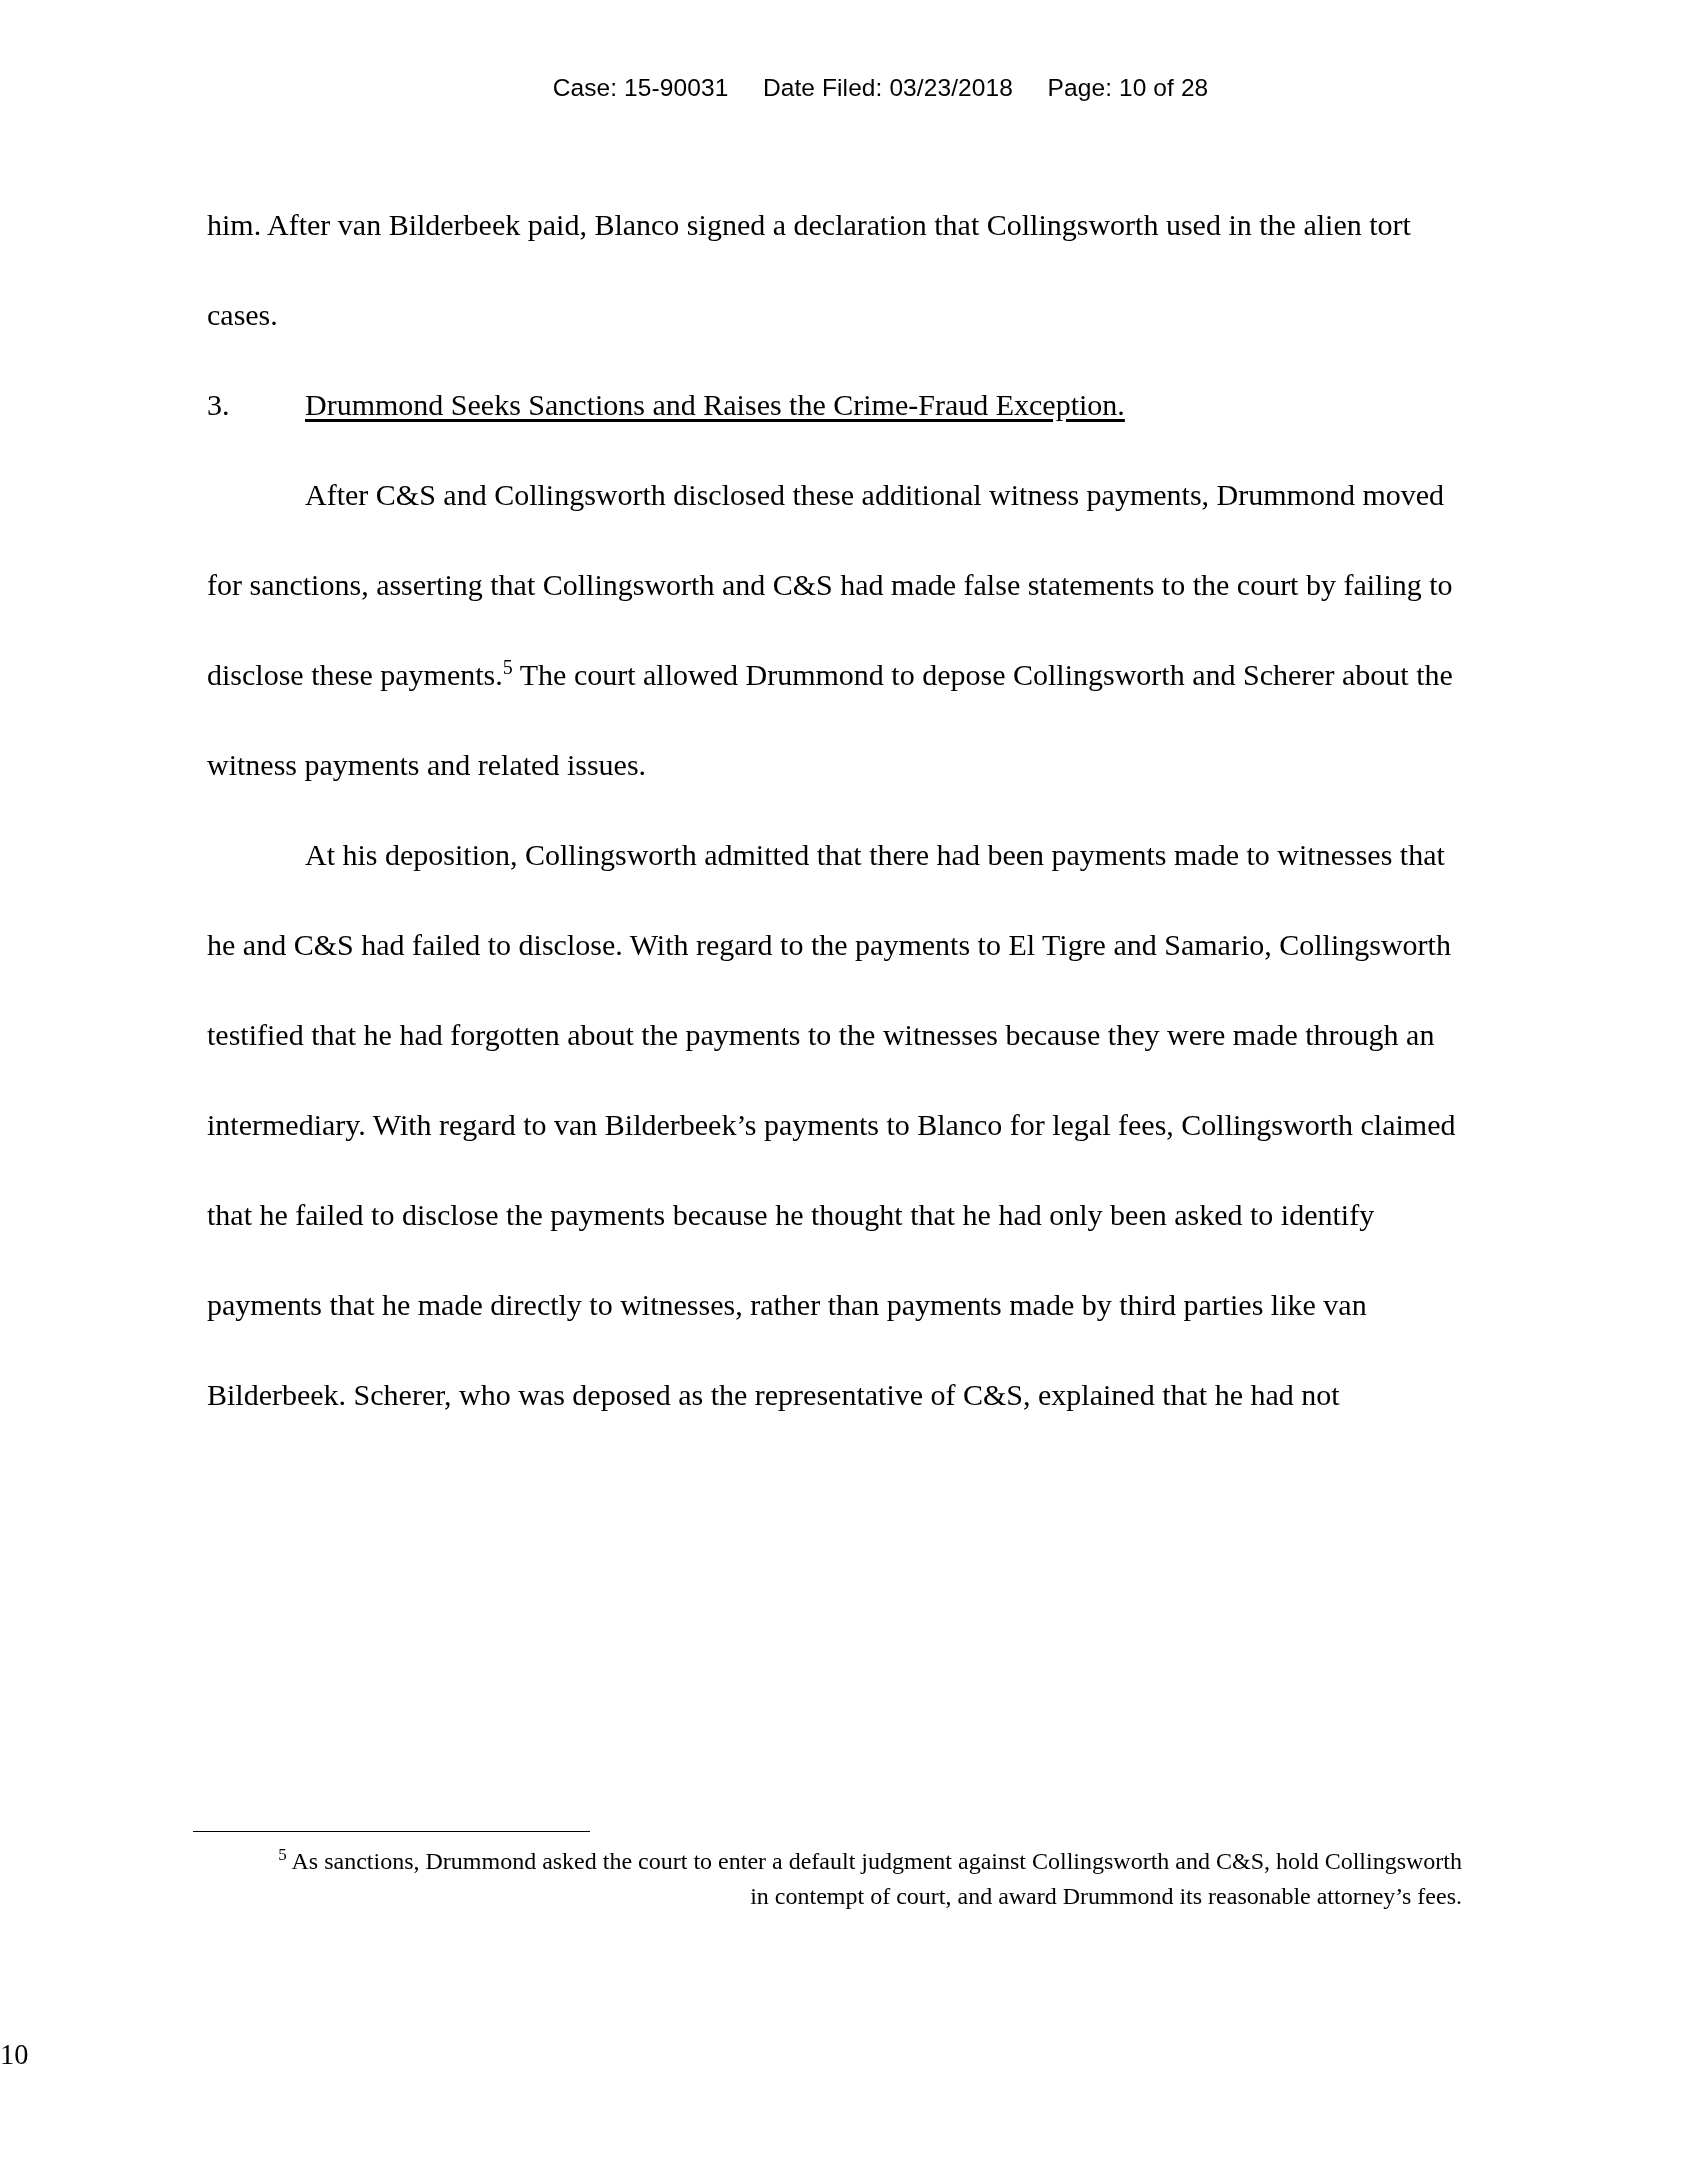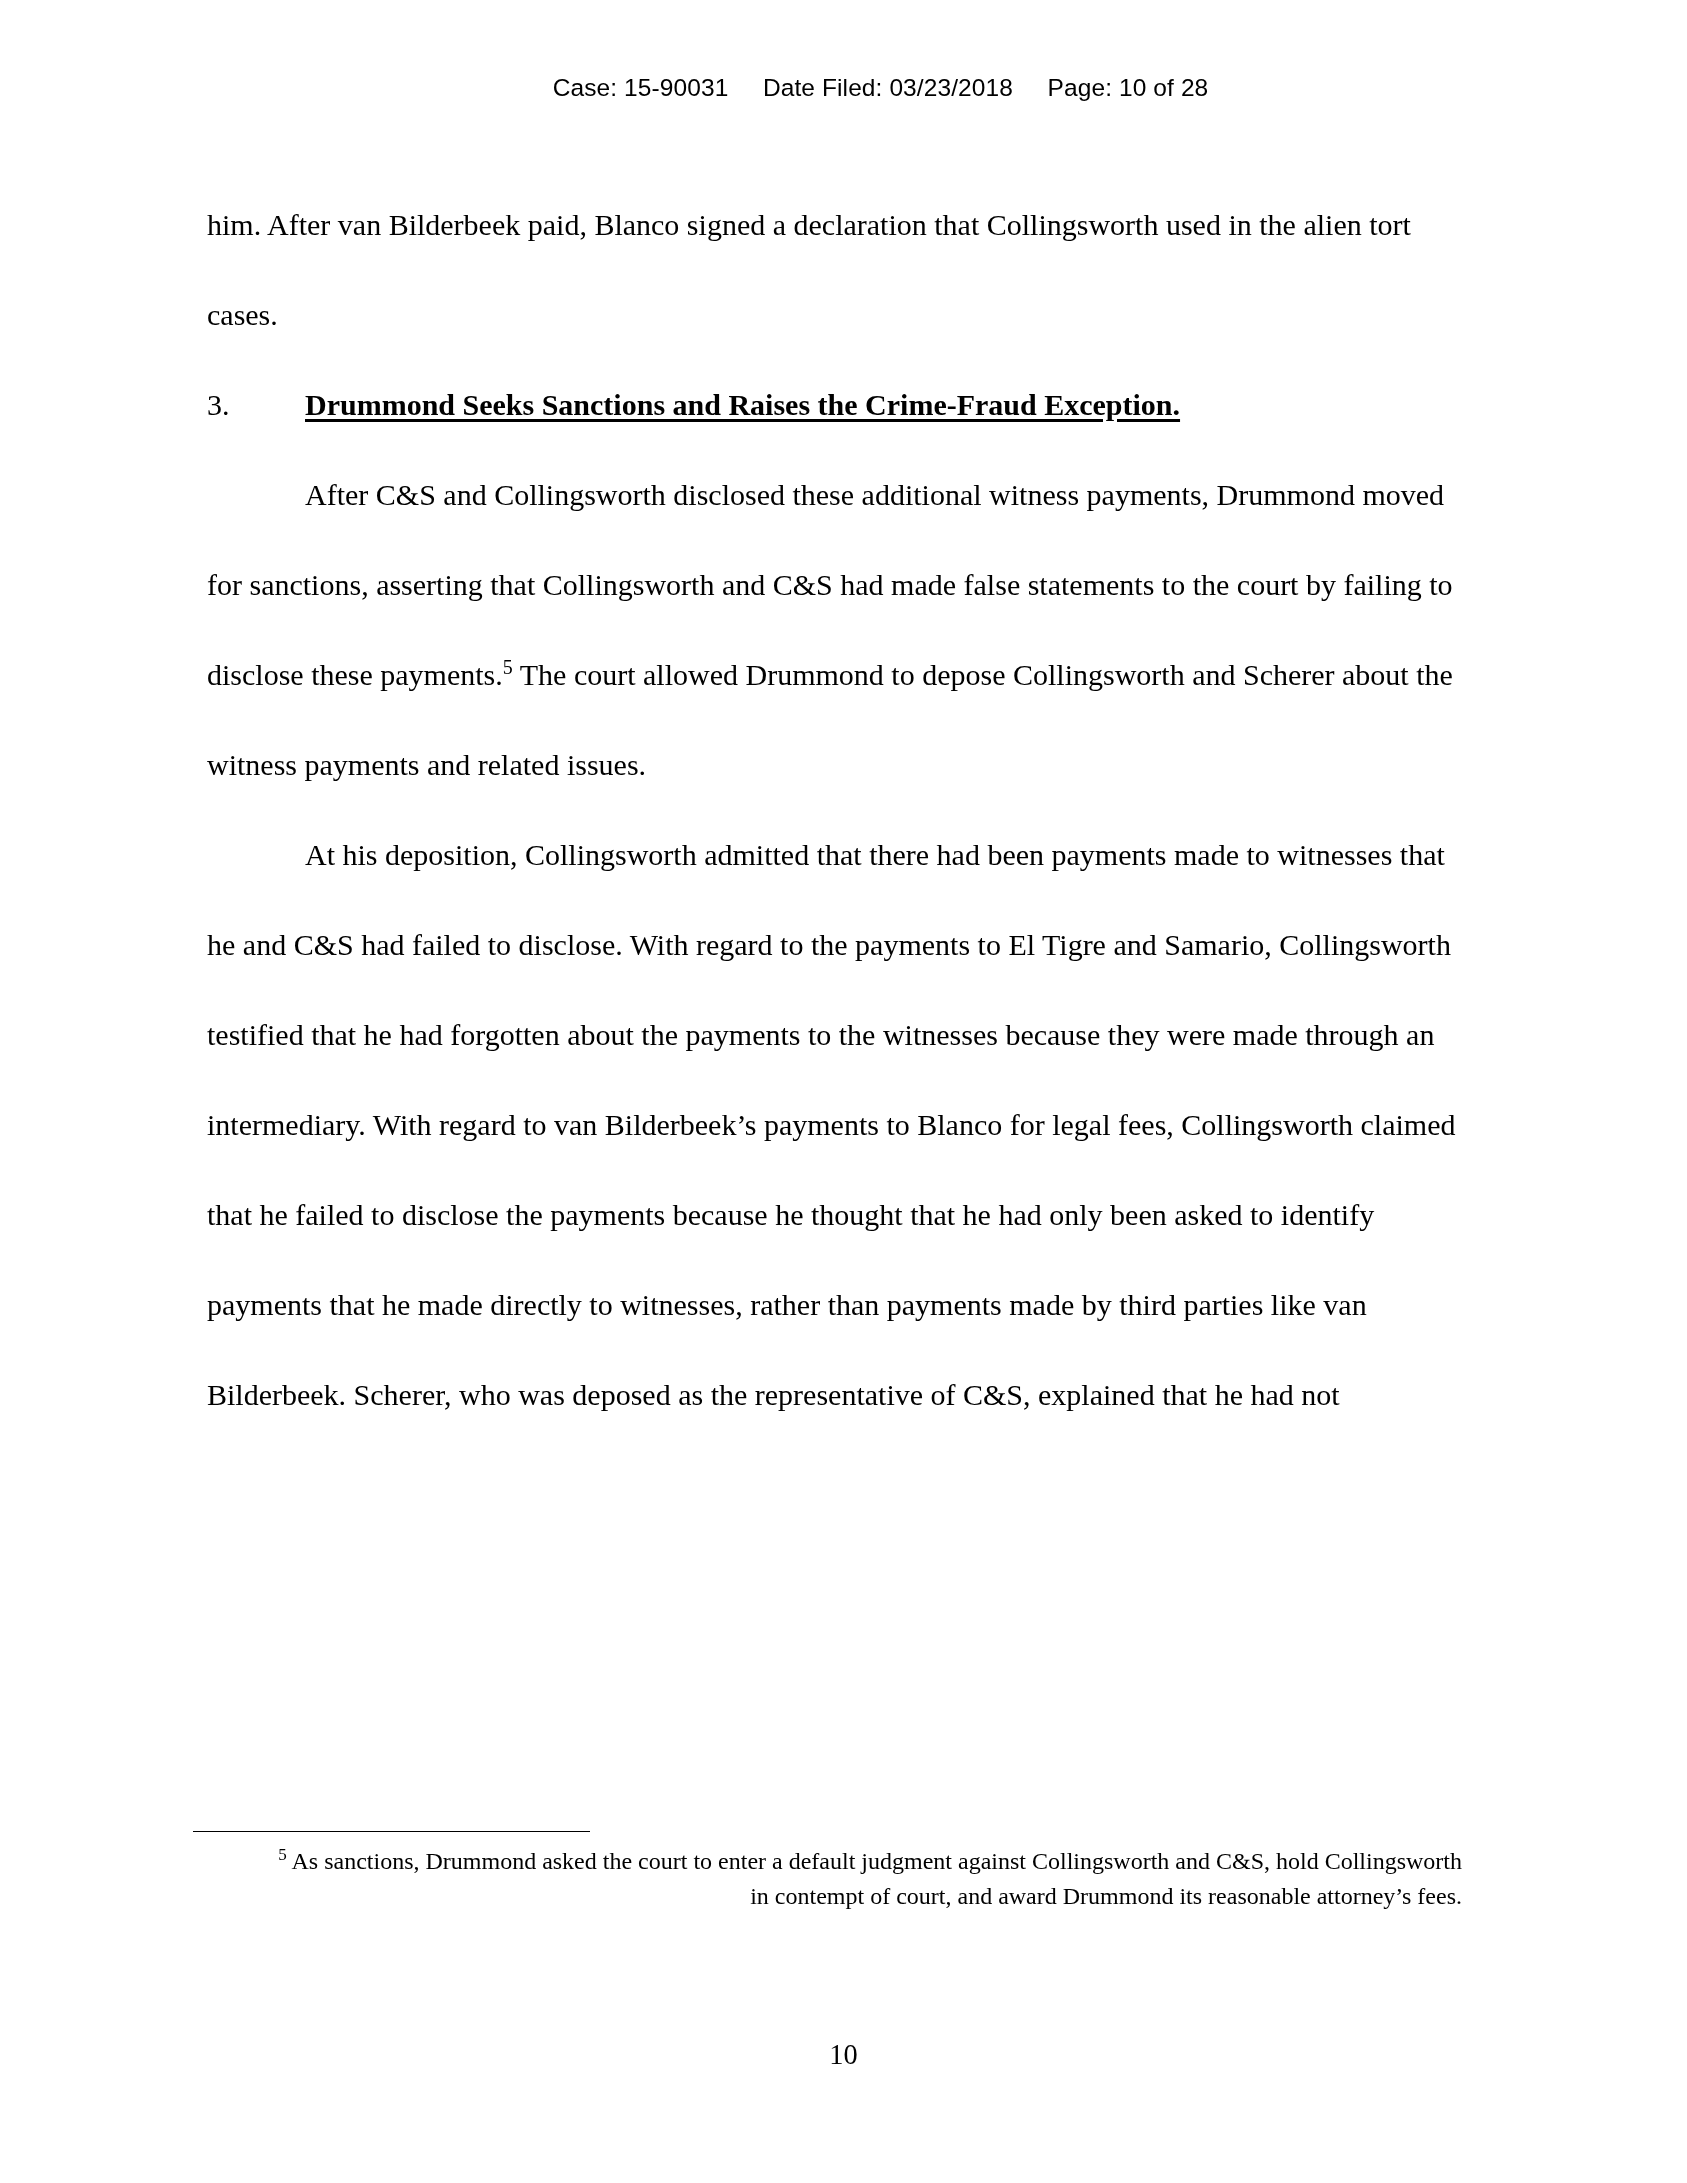--- a/index.html
+++ b/index.html
@@ -57,21 +57,20 @@
     line-height: 90px;
     margin: 0;
   }
   .heading-num {
     display: inline-block;
     width: 98px;
   }
   .heading-text {
     text-decoration: underline;
     text-underline-offset: 4px;
-    font-weight: bold;
   }
   sup.fn-ref {
     font-size: 20px;
     vertical-align: super;
     line-height: 0;
   }
   .footnote-area {
     position: absolute;
     top: 1831px;
     left: 193px;
@@ -96,21 +95,20 @@
   sup.fn-mark {
     font-size: 17px;
     vertical-align: super;
     line-height: 0;
   }
   .page-number {
     position: absolute;
     top: 2039px;
     left: 0;
     width: 1687px;
-    text-align: center;
     font-size: 28.4px;
   }
 </style>
 </head>
 <body>
 
 <div class="page">
 
   <div class="header-stamp">Case: 15-90031     Date Filed: 03/23/2018     Page: 10 of 28</div>
 

